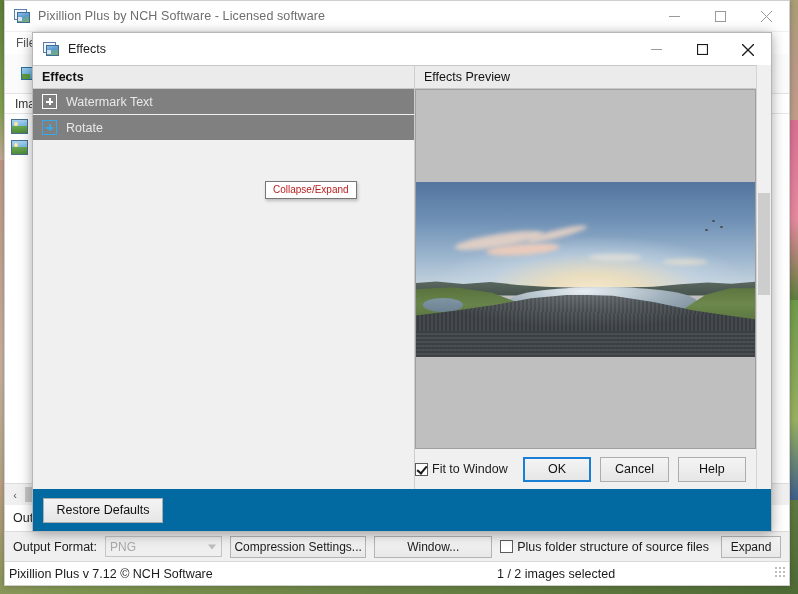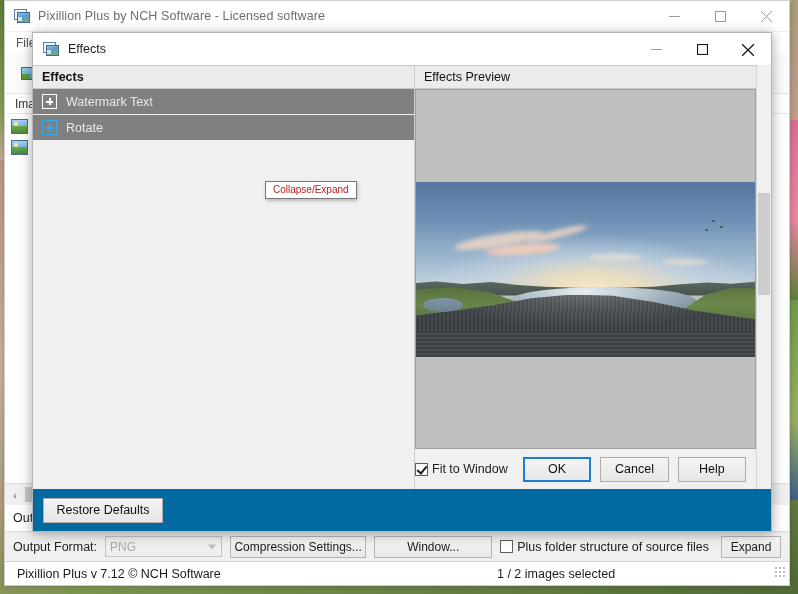--- a/index.html
+++ b/index.html
@@ -179,21 +179,21 @@
   .cbox.checked::after {
     content: ""; position: absolute; left: 3px; top: 0px;
     width: 4px; height: 8px; border: solid #1b1b1b;
     border-width: 0 2px 2px 0; transform: rotate(40deg);
   }
   #statusbar {
     height: 24px; flex: 0 0 24px;
     background: #ffffff; border-top: 1px solid #d8d8d8;
     display: flex; align-items: center; font-size: 12.5px; color: #1b1b1b;
   }
-  #status-left { padding-left: 12px; text-align: center; }
+  #status-left { padding-left: 4px; text-align: center; }
   #status-right { position: absolute; left: 492px; }
   #statusbar .sb-inner { position: relative; width: 100%; display:flex; align-items:center;}
   .grip {
     position: absolute; right: 3px; bottom: 3px; width: 12px; height: 12px;
     background-image:
       radial-gradient(#bdbdbd 40%, transparent 41%);
     background-size: 4px 4px;
   }
 
   

